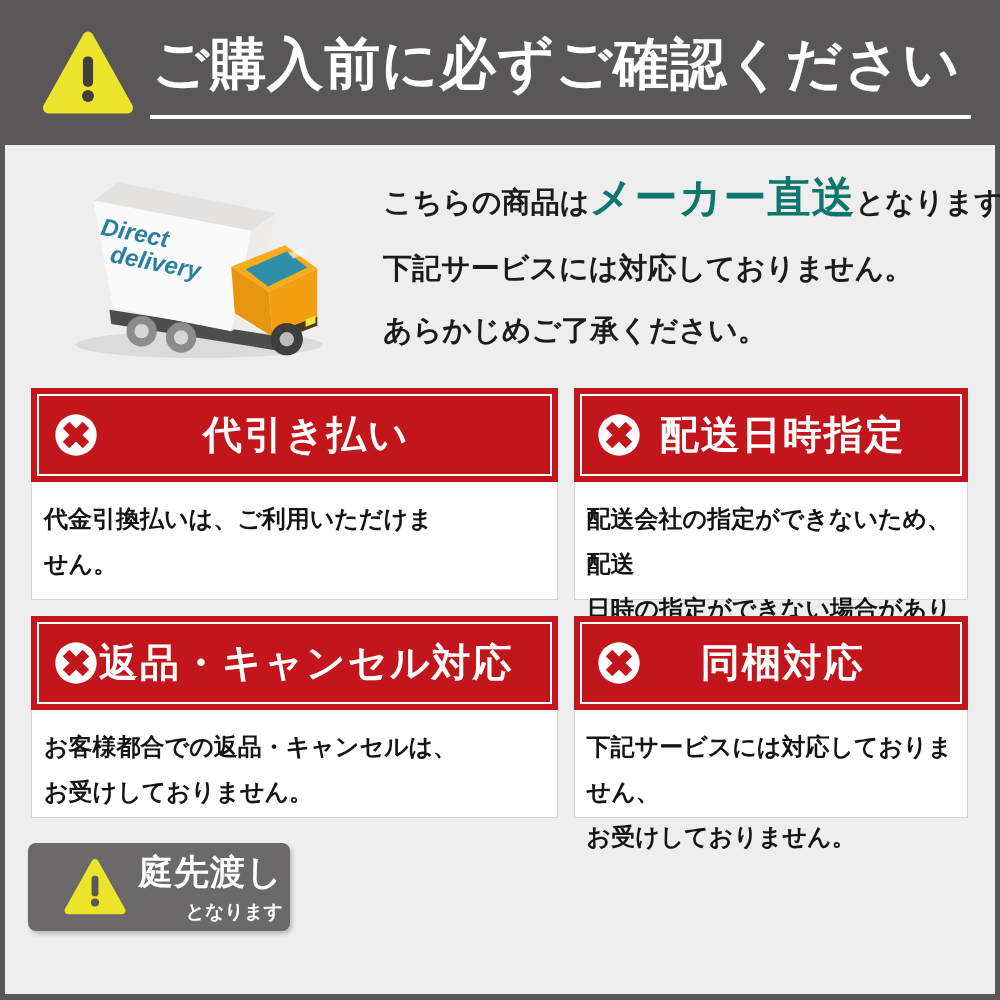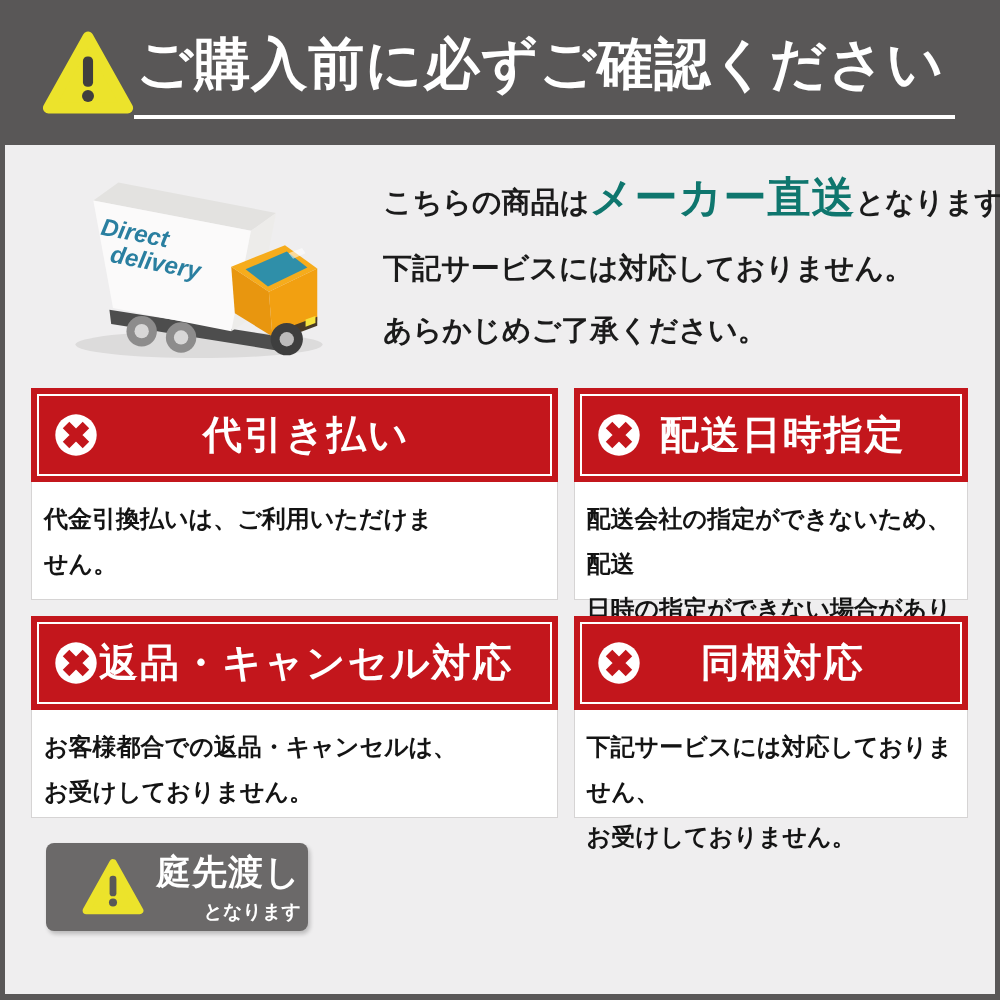--- a/index.html
+++ b/index.html
@@ -5,21 +5,21 @@
   * { box-sizing: border-box; margin: 0; padding: 0; }
   html, body { width: 1000px; height: 1000px; }
   body { font-family: "Liberation Sans", "DejaVu Sans", sans-serif; overflow: hidden; }
 
   .page { position: relative; width: 1000px; height: 1000px; background: #595757; }
 
   
   .header { position: absolute; top: 0; left: 0; right: 0; height: 145px;
             display: flex; align-items: center; padding-left: 42px; }
   .header .tri { width: 92px; height: 86px; flex: none; }
-  .page-title { display: inline-block; margin-left: 0; color: #ffffff;
+  .page-title { display: inline-block; margin-left: 16px; color: #ffffff;
                 font-size: 56px; font-weight: 800; letter-spacing: 1px;
                 border-bottom: 4px solid #ffffff; padding: 0 10px 12px 2px; white-space: nowrap; }
 
   
   .content { position: absolute; top: 145px; left: 5px; right: 5px; bottom: 6px; background: #efeeef; }
 
   
   .intro { height: 230px; display: flex; align-items: center; }
   .truck { width: 312px; height: 206px; margin: 8px 0 0 38px; flex: none; }
   .truck-word { font: italic 800 27px "Liberation Sans", sans-serif; fill: #2a7fa0; }
@@ -43,21 +43,21 @@
                padding: 14px 12px 0; font-size: 24px; font-weight: 600; line-height: 45px;
                color: #141414; white-space: pre-line; }
   .card:nth-child(3) .card-body, .card:nth-child(4) .card-body { height: 108px; }
 
   
   .footer-bar { position: relative; margin: 25px 27px 0 23px; height: 88px; }
   .footer-msg { position: absolute; left: 256px; right: 0; top: 0; bottom: 0; background: #ffffff;
                 border: 2px solid #3a3838; display: flex; align-items: center; padding-left: 15px;
                 font-size: 26px; font-weight: 800; color: #111111; white-space: nowrap;
                 text-shadow: 2px 2px 0 rgba(120,120,120,.28); letter-spacing: -0.5px; }
-  .footer-label { position: absolute; left: 18px; top: 0; bottom: 0; width: 262px; background: #6b6969;
+  .footer-label { position: absolute; left: 0; top: 0; bottom: 0; width: 262px; background: #6b6969;
                   border-radius: 8px; display: flex; align-items: center; z-index: 2;
                   box-shadow: 2px 3px 4px rgba(0,0,0,.22); }
   .footer-label .tri { width: 62px; height: 58px; margin-left: 36px; flex: none; }
   .label-text { margin-left: 12px; color: #ffffff; }
   .label-main { font-size: 35px; font-weight: 800; letter-spacing: 1px; white-space: nowrap; }
   .label-sub { font-size: 19px; font-weight: 700; text-align: right; margin-top: 3px; white-space: nowrap; }
 </style>
 </head>
 <body>
 

